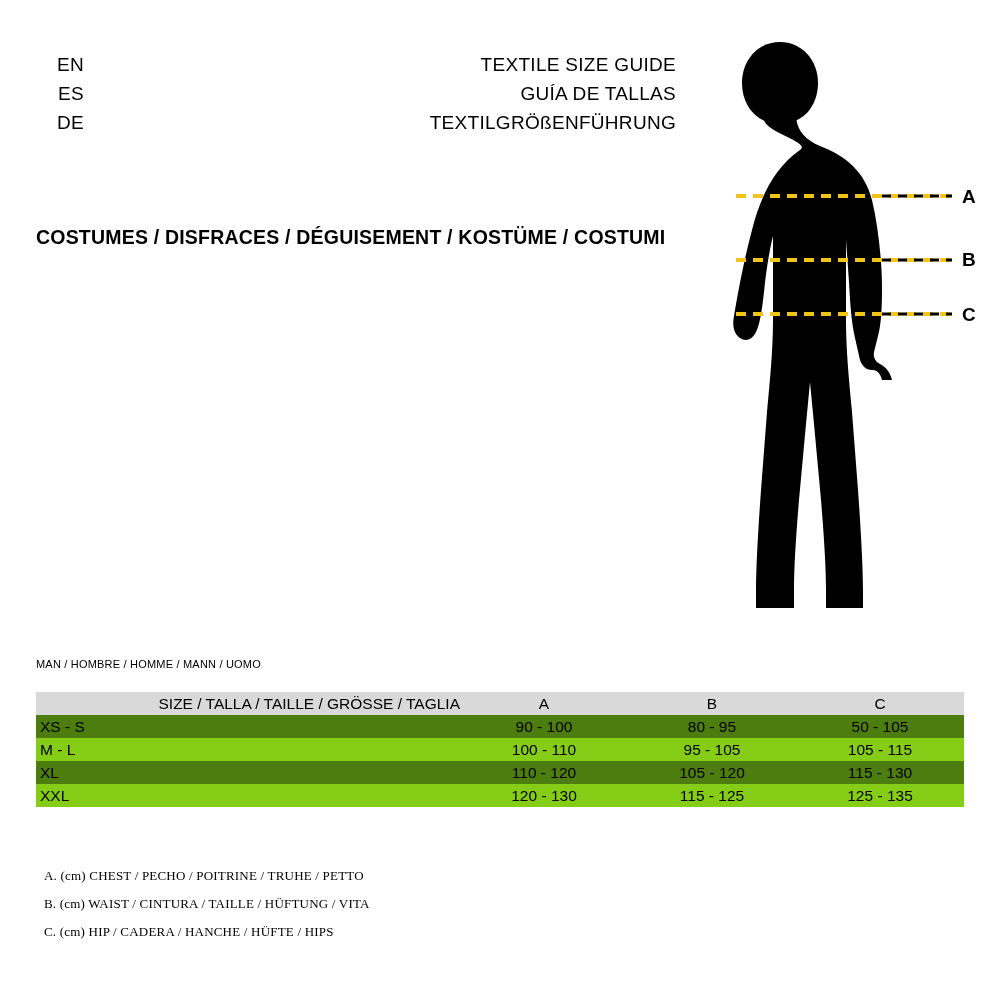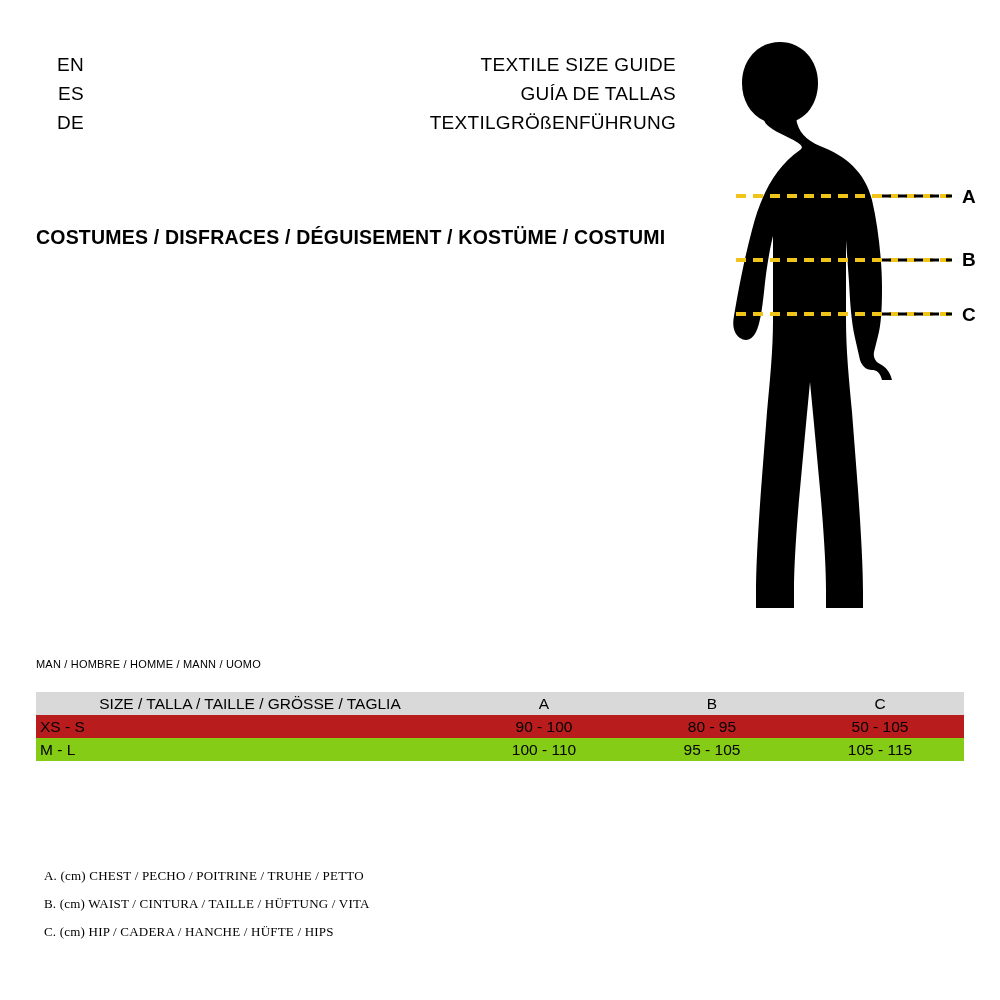--- a/index.html
+++ b/index.html
@@ -89,38 +89,38 @@
   table.size-table td {
     padding: 0;
     height: 23px;
     font-weight: normal;
     vertical-align: middle;
   }
   table.size-table thead tr {
     background: #d9d9d9;
   }
   table.size-table th.col-label {
-    text-align: center;
+    text-align: right;
     padding-left: 4px;
     width: 420px;
   }
   table.size-table th.col-m,
   table.size-table td.col-m {
     text-align: center;
     width: 168px;
   }
   table.size-table td.col-label {
     text-align: left;
     padding-left: 4px;
   }
   table.size-table tbody tr.alt {
     background: #84cc16;
   }
   table.size-table tbody tr.plain {
-    background: #b91c1c;
+    background: #4d7c0f;
   }
 
   
   .notes {
     position: absolute;
     left: 44px;
     top: 862px;
     font-size: 13px;
     line-height: 28px;
     letter-spacing: 0.2px;
@@ -226,20 +226,32 @@
       <td class="col-m">90 - 100</td>
       <td class="col-m">80 - 95</td>
       <td class="col-m">50 - 105</td>
     </tr>
     <tr class="alt">
       <td class="col-label">M - L</td>
       <td class="col-m">100 - 110</td>
       <td class="col-m">95 - 105</td>
       <td class="col-m">105 - 115</td>
     </tr>
+    <tr class="plain">
+      <td class="col-label">XL</td>
+      <td class="col-m">110 - 120</td>
+      <td class="col-m">105 - 120</td>
+      <td class="col-m">115 - 130</td>
+    </tr>
+    <tr class="alt">
+      <td class="col-label">XXL</td>
+      <td class="col-m">120 - 130</td>
+      <td class="col-m">115 - 125</td>
+      <td class="col-m">125 - 135</td>
+    </tr>
   </tbody>
 </table>
 
 <div class="notes">
   <div>A. (cm) CHEST / PECHO / POITRINE / TRUHE / PETTO</div>
   <div>B. (cm) WAIST / CINTURA / TAILLE / HÜFTUNG / VITA</div>
   <div>C. (cm) HIP / CADERA / HANCHE / HÜFTE / HIPS</div>
 </div>
 
 </body></html>

